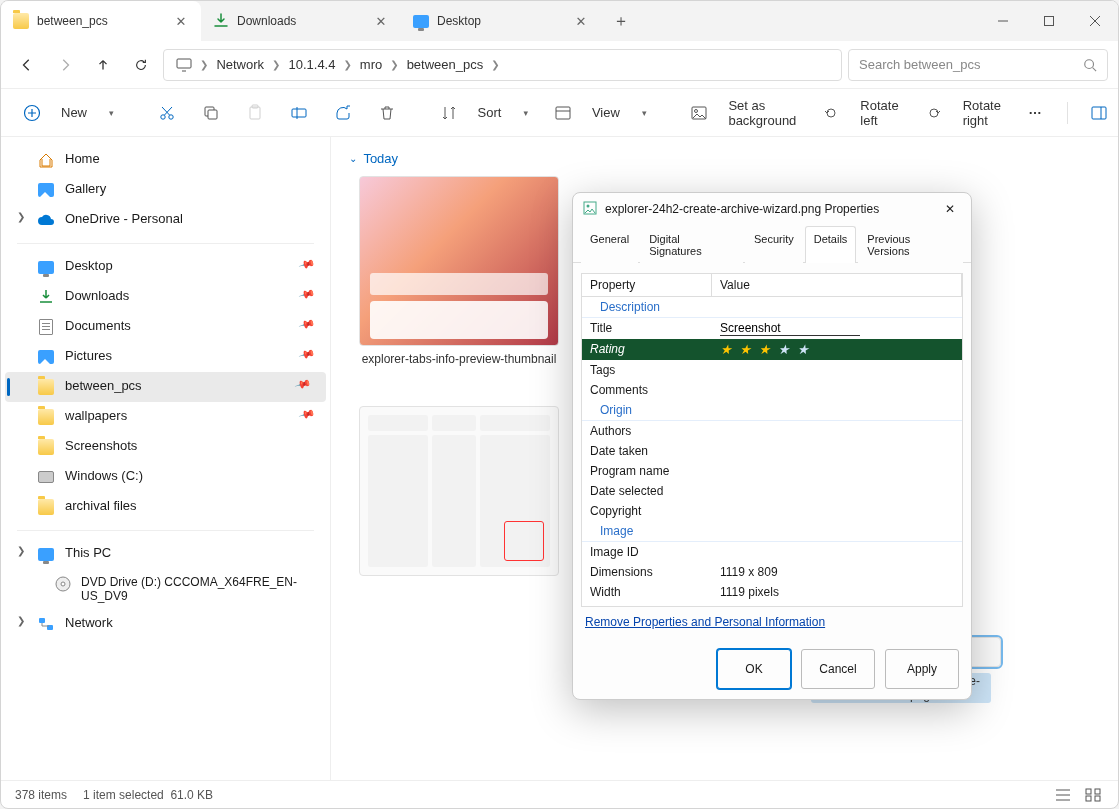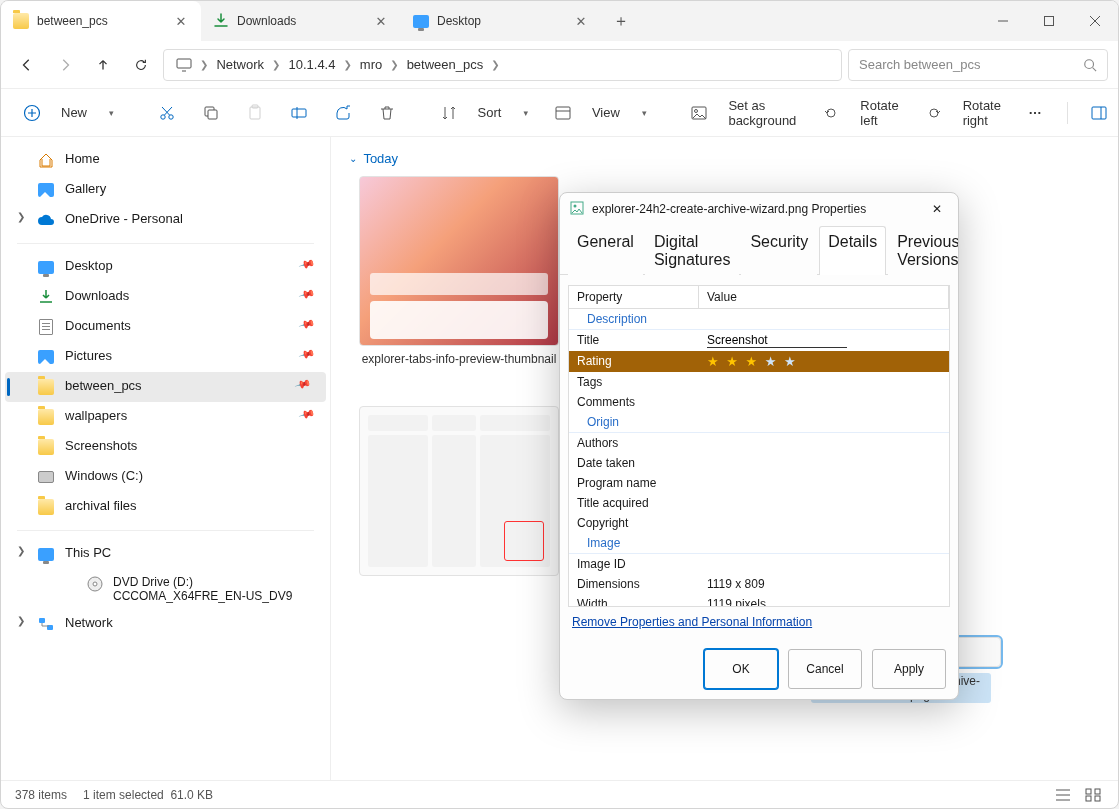--- a/index.html
+++ b/index.html
@@ -34,21 +34,21 @@
 .tbtn .ticon { width: 18px; height: 18px; display: flex; align-items: center; justify-content: center; }
 .tbtn .chev { font-size: 9px; color: #666; margin-left: 2px; }
 .tsep { width: 1px; height: 22px; background: #e2e2e2; margin: 0 6px; }
 .toolbar .right { margin-left: auto; display: flex; align-items: center; gap: 6px; }
 .ticon svg { width: 18px; height: 18px; }
 
 
 .content { flex: 1; display: flex; overflow: hidden; }
 .sidebar { width: 330px; border-right: 1px solid #eee; padding: 8px 0; overflow-y: auto; }
 .nav-item { display: flex; align-items: flex-start; gap: 10px; padding: 6px 16px 6px 36px; font-size: 13px; position: relative; }
-.nav-item.l2 { padding-left: 54px; margin-left: 32px; }
+.nav-item.l2 { padding-left: 54px; }
 .nav-item.selected { background: #eaeaea; border-radius: 4px; margin: 0 4px; padding-left: 32px; }
 .nav-item.selected::before { content:''; position:absolute; left:2px; top:6px; bottom:6px; width:3px; background:#0067c0; border-radius:2px; }
 .nav-item .chev-left { position: absolute; left: 16px; color: #666; font-size: 10px; }
 .nav-item .nav-icon { width: 18px; height: 18px; display: flex; align-items: center; justify-content: center; }
 .nav-item .pin { margin-left: auto; color: #888; font-size: 11px; transform: rotate(30deg); }
 .nav-sep { height: 1px; background: #eee; margin: 8px 16px; }
 
 .main { flex: 1; padding: 14px 18px; position: relative; overflow: auto; background: #fff; }
 .group-head { color: #0067c0; font-size: 13px; display: flex; align-items: center; gap: 6px; margin-bottom: 10px; }
 .files-grid { display: flex; flex-wrap: wrap; gap: 60px 60px; }
@@ -56,38 +56,38 @@
 .file-thumb { width: 200px; height: 170px; border: 1px solid #e2e2e2; border-radius: 4px; background: linear-gradient(135deg,#f7c9d9 0%, #f5a07a 40%, #b23a48 100%); position: relative; overflow: hidden; }
 .file-thumb.sshot { background: #fafafa; }
 .file-label { font-size: 12px; text-align: center; color: #333; word-break: break-word; }
 
 
 .statusbar { height: 28px; border-top: 1px solid #eee; display: flex; align-items: center; padding: 0 14px; font-size: 12px; color: #555; gap: 16px; }
 .statusbar .right { margin-left: auto; display: flex; gap: 8px; }
 .viewtoggle { width: 22px; height: 18px; display: flex; align-items: center; justify-content: center; }
 
 
-.modal { position: absolute; left: 559px; top: 192px; width: 400px; height: 508px; background: #fdfdfd; border: 1px solid #ccc; border-radius: 8px; box-shadow: 0 10px 40px rgba(0,0,0,.25); display: flex; flex-direction: column; overflow: hidden; }
+.modal { position: absolute; left: 572px; top: 192px; width: 400px; height: 508px; background: #fdfdfd; border: 1px solid #ccc; border-radius: 8px; box-shadow: 0 10px 40px rgba(0,0,0,.25); display: flex; flex-direction: column; overflow: hidden; }
 .mtitle { height: 32px; display: flex; align-items: center; padding: 0 10px; gap: 8px; font-size: 12px; }
 .mtitle .mclose { margin-left: auto; width: 22px; height: 22px; display: flex; align-items: center; justify-content: center; }
 .mtabs { display: flex; border-bottom: 1px solid #ddd; padding: 0 8px; gap: 2px; }
-.mtab { padding: 6px 8px; font-size: 16px; border: 1px solid transparent; border-bottom: none; border-radius: 3px 3px 0 0; position: relative; top: 1px; background: #fdfdfd; }
+.mtab { padding: 6px 8px; font-size: 11px; border: 1px solid transparent; border-bottom: none; border-radius: 3px 3px 0 0; position: relative; top: 1px; background: #fdfdfd; }
 .mtab.active { border-color: #ddd; background: #fff; }
 .mbody { flex: 1; padding: 10px 8px 6px 8px; overflow: hidden; display: flex; flex-direction: column; }
 .props-wrap { border: 1px solid #ddd; height: 350px; overflow-y: auto; overflow-x: hidden; background: #fff; position: relative; }
 .props-head { display: flex; border-bottom: 1px solid #ddd; font-size: 12px; }
 .props-head > div { padding: 4px 8px; border-right: 1px solid #ddd; }
 .props-head .pc1 { width: 130px; }
 .props-head .pc2 { flex: 1; }
 .prow { display: flex; font-size: 12px; padding: 1px 0; }
 .prow .pc1 { width: 130px; padding: 2px 8px; }
 .prow .pc2 { flex: 1; padding: 2px 8px; }
 .prow.section .pc1 { color: #2a6fc9; padding-left: 18px; }
 .prow.section { border-bottom: 1px solid #e4eefb; }
-.prow.selrow { background: #a16207; color: #fff; }
+.prow.selrow { background: #14532d; color: #fff; font-style: italic; }
 .titleinput { border: none; border-bottom: 1px solid #333; background: transparent; font-size: 12px; padding: 0; width: 140px; }
 .stars { color: #ffc400; letter-spacing: 2px; font-size: 13px; }
 .prow.selrow .stars .dim { color: #cfe4f8; }
 .removelink { color: #0645ad; text-decoration: underline; font-size: 12px; padding: 8px 0 4px 4px; }
 .mbuttons { display: flex; justify-content: flex-end; gap: 10px; padding: 10px 12px; }
 .mbtn { min-width: 74px; height: 40px; border: 1px solid #bbb; border-radius: 3px; background: #fdfdfd; font-size: 12px; display: flex; align-items: center; justify-content: center; }
 .mbtn.primary { border-color: #0078d4; box-shadow: 0 0 0 1px #0078d4; }
 
 .folder-icon { width:16px; height:16px; background: linear-gradient(#ffe9a8,#f7c948); border-radius: 2px; position: relative; }
 .folder-icon::before { content:''; position:absolute; top:-3px; left:0; width:7px; height:3px; background:#f7c948; border-radius: 1px 1px 0 0; }
@@ -557,21 +557,21 @@
         </div>
       <div class="prow">
           <div class="pc1">Date taken</div>
           <div class="pc2"></div>
         </div>
       <div class="prow">
           <div class="pc1">Program name</div>
           <div class="pc2"></div>
         </div>
       <div class="prow">
-          <div class="pc1">Title acquired</div>
+          <div class="pc1">Date selected</div>
           <div class="pc2"></div>
         </div>
       <div class="prow">
           <div class="pc1">Copyright</div>
           <div class="pc2"></div>
         </div>
       <div class="prow section">
           <div class="pc1">Image</div>
           <div class="pc2"></div>
         </div>

